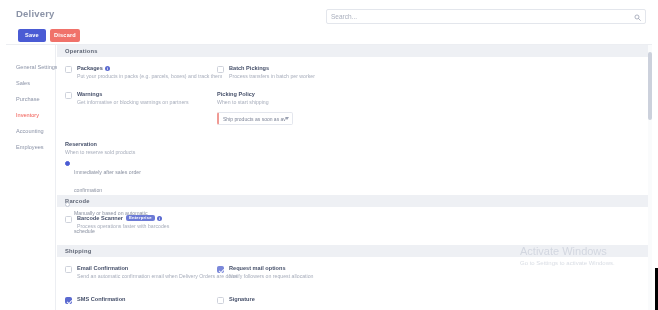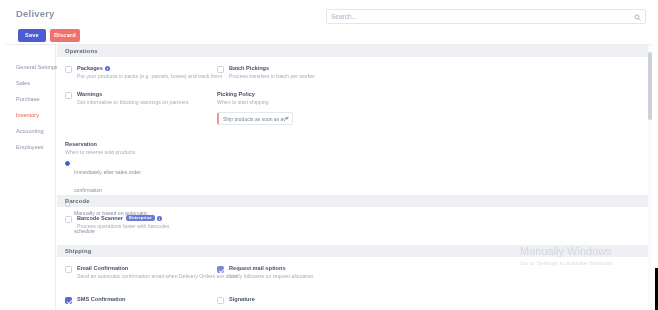--- a/index.html
+++ b/index.html
@@ -363,18 +363,18 @@
 
       </div>
     </div>
 
   </div>
 
   <div class="scrollbar-track"></div>
   <div class="scrollbar-thumb"></div>
 
   <div class="watermark">
-    <div class="wm-title">Manually Windows</div>
+    <div class="wm-title">Activate Windows</div>
     <div class="wm-sub">Go to Settings to activate Windows.</div>
   </div>
 
   <div class="edge-bar"></div>
 </div>
 
 </body></html>

